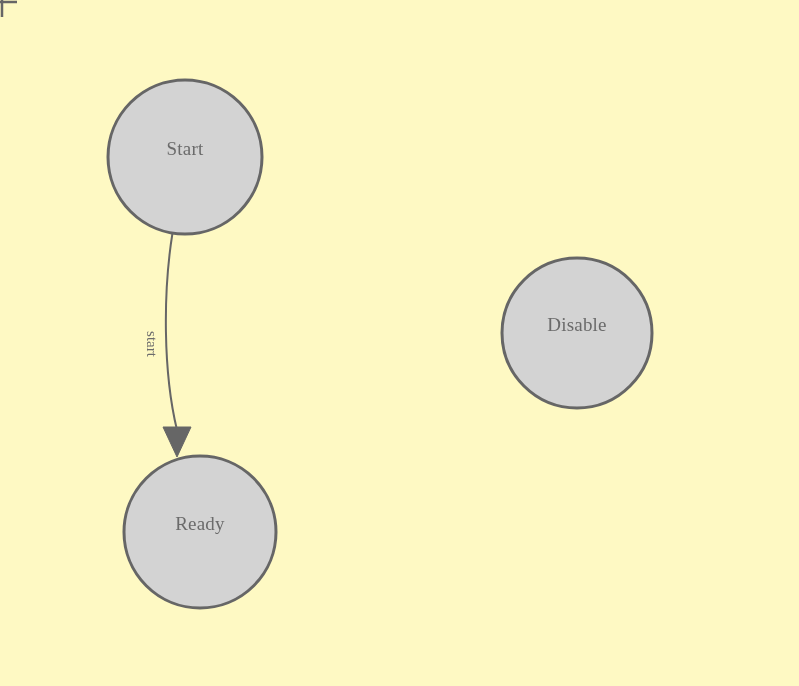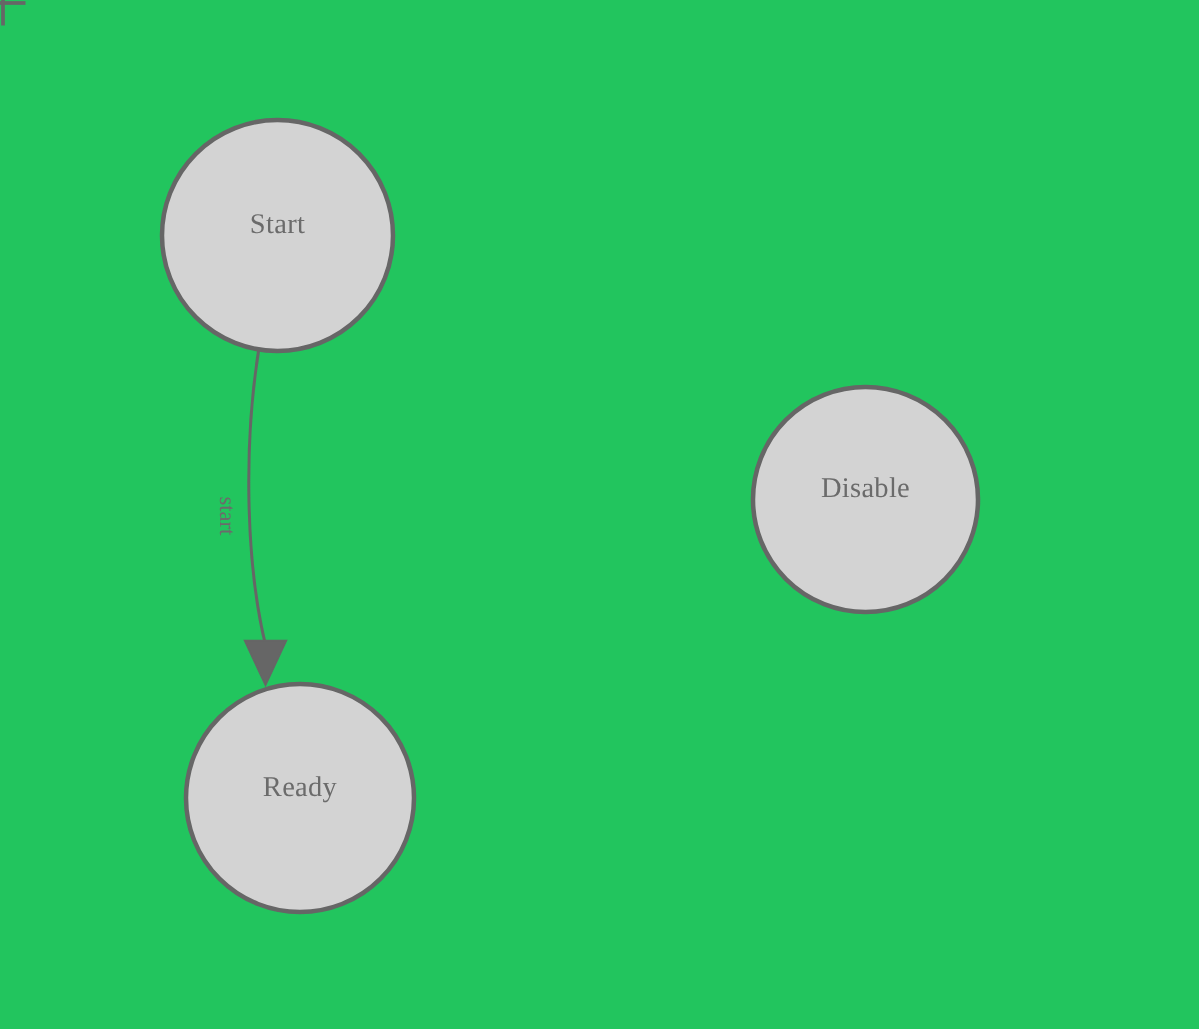--- a/index.html
+++ b/index.html
@@ -11,21 +11,21 @@
   body {
     width: 799px;
     height: 686px;
     overflow: hidden;
     font-family: "Liberation Serif", "DejaVu Serif", serif;
   }
   #canvas {
     position: relative;
     width: 799px;
     height: 686px;
-    background: #22c55e;
+    background: #fef9c3;
   }
   #diagram-svg {
     position: absolute;
     left: 0;
     top: 0;
     width: 799px;
     height: 686px;
     display: block;
   }
   .node-label {

